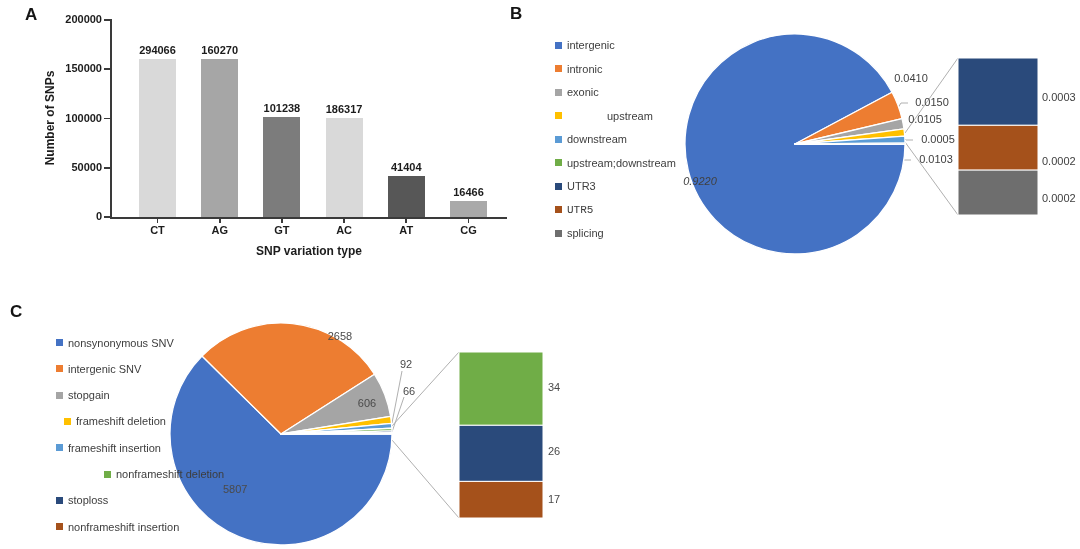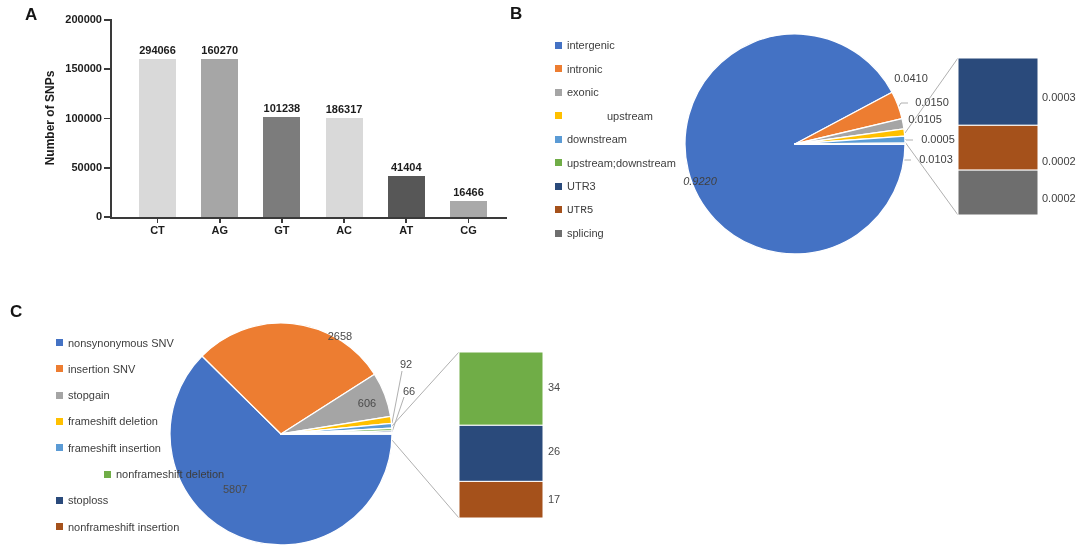--- a/index.html
+++ b/index.html
@@ -59,20 +59,21 @@
       <path d="M281,434 L390.61,416.46 A111,111 0 0 1 391.48,423.30 Z" fill="#FFC000" stroke="#ffffff" stroke-width="1.3" stroke-linejoin="round"></path>
       <path d="M281,434 L391.48,423.30 A111,111 0 0 1 391.85,428.23 Z" fill="#5B9BD5" stroke="#ffffff" stroke-width="1.3" stroke-linejoin="round"></path>
       <path d="M281,434 L391.85,428.23 A111,111 0 0 1 391.95,430.78 Z" fill="#70AD47" stroke="#ffffff" stroke-width="1.3" stroke-linejoin="round"></path>
       <path d="M281,434 L391.95,430.78 A111,111 0 0 1 391.99,432.73 Z" fill="#2A4A7B" stroke="#ffffff" stroke-width="1.3" stroke-linejoin="round"></path>
       <path d="M281,434 L391.99,432.73 A111,111 0 0 1 392.00,434.00 Z" fill="#A5511B" stroke="#ffffff" stroke-width="1.3" stroke-linejoin="round"></path>
     </svg>
 
   <div class="panel" id="panelA">
     <span class="panel-letter" style="left:25px;top:5px;">A</span>
     <span class="axis-title vlabel" style="position:absolute;left:50px;top:118px;">Number of SNPs</span>
+    <span class="axis-title" style="left:209px;top:244px;width:200px;">SNP variation type</span>
     <div class="axis" style="left:109.5px;top:19px;width:2px;height:200px;"></div>
     <div class="axis" style="left:110px;top:216.5px;width:397px;height:2px;"></div>
   <div class="axis" style="left: 103.5px; top: 19.1px; width: 6px; height: 1.8px;"></div>
       <span class="ytick-label" style="position: absolute; left: 56px; top: 13px; width: 46px;">200000</span>
       <div class="axis" style="left: 103.5px; top: 68.3px; width: 6px; height: 1.8px;"></div>
       <span class="ytick-label" style="position: absolute; left: 56px; top: 62.25px; width: 46px;">150000</span>
       <div class="axis" style="left: 103.5px; top: 117.6px; width: 6px; height: 1.8px;"></div>
       <span class="ytick-label" style="position: absolute; left: 56px; top: 111.5px; width: 46px;">100000</span>
       <div class="axis" style="left: 103.5px; top: 166.8px; width: 6px; height: 1.8px;"></div>
       <span class="ytick-label" style="position: absolute; left: 56px; top: 160.75px; width: 46px;">50000</span>
@@ -154,27 +155,27 @@
     </div>
 
   <div class="panel" id="panelC">
     <span class="panel-letter" style="left:10px;top:302px;">C</span>
   <div class="legend-item" style="left: 56px; top: 335px;">
         <span class="swatch" style="background: rgb(68, 114, 196);"></span>
         <span>nonsynonymous SNV</span>
       </div>
       <div class="legend-item" style="left: 56px; top: 361.3px;">
         <span class="swatch" style="background: rgb(237, 125, 49);"></span>
-        <span>insertion SNV</span>
+        <span>intergenic SNV</span>
       </div>
       <div class="legend-item" style="left: 56px; top: 387.6px;">
         <span class="swatch" style="background: rgb(165, 165, 165);"></span>
         <span>stopgain</span>
       </div>
-      <div class="legend-item" style="left: 56px; top: 413.9px; align-items: center;">
+      <div class="legend-item" style="left: 64px; top: 413.9px; align-items: center;">
         <span class="swatch" style="background: rgb(255, 192, 0);"></span>
         <span>frameshift deletion</span>
       </div>
       <div class="legend-item" style="left: 56px; top: 440.2px;">
         <span class="swatch" style="background: rgb(91, 155, 213);"></span>
         <span>frameshift insertion</span>
       </div>
       <div class="legend-item" style="left: 56px; top: 466.5px; margin-left: 48px;">
         <span class="swatch" style="background: rgb(112, 173, 71);"></span>
         <span>nonframeshift deletion</span>

